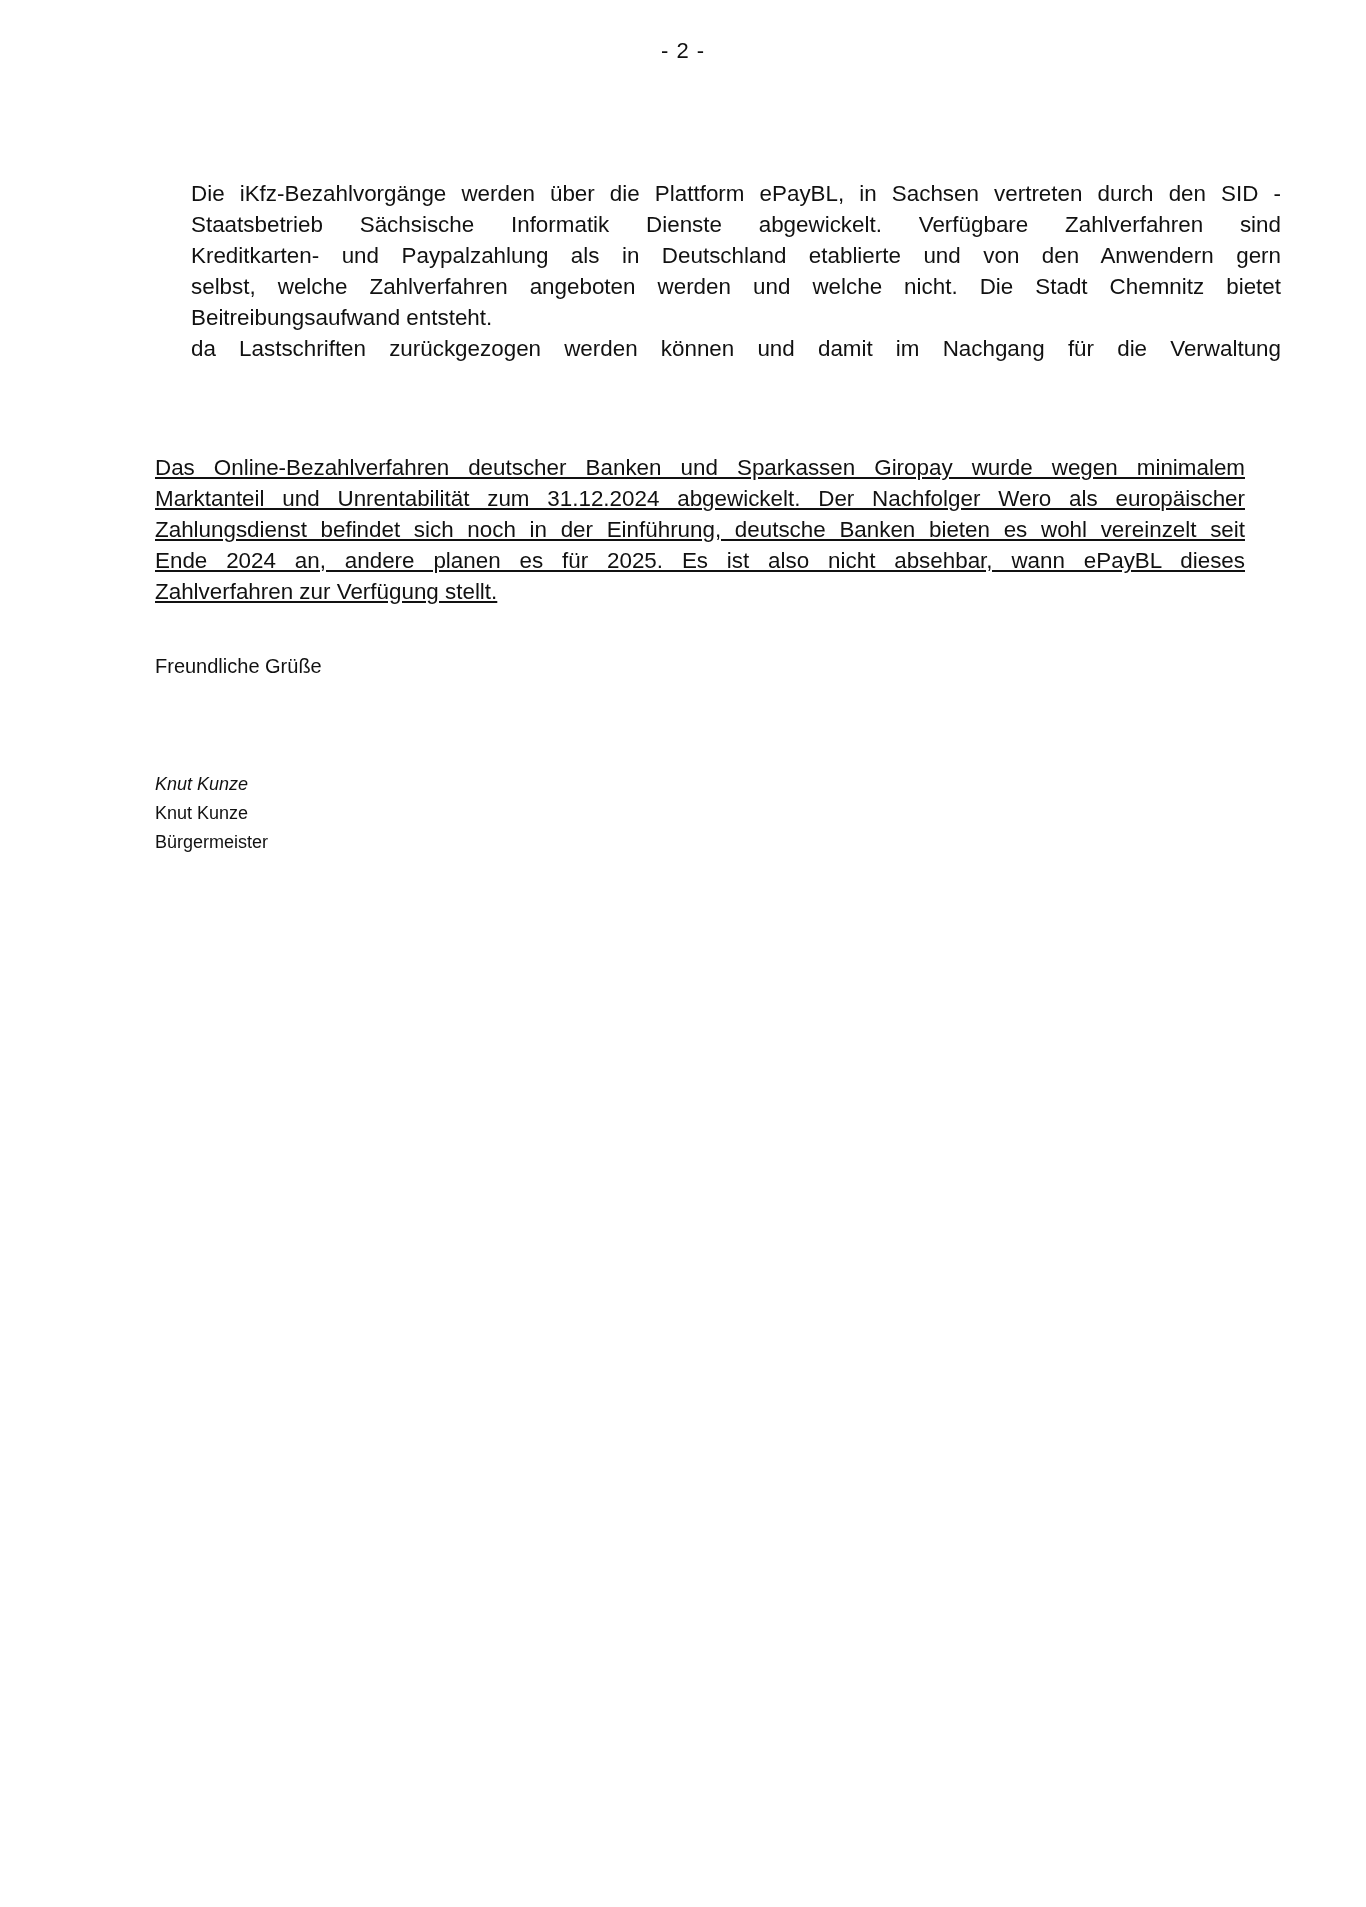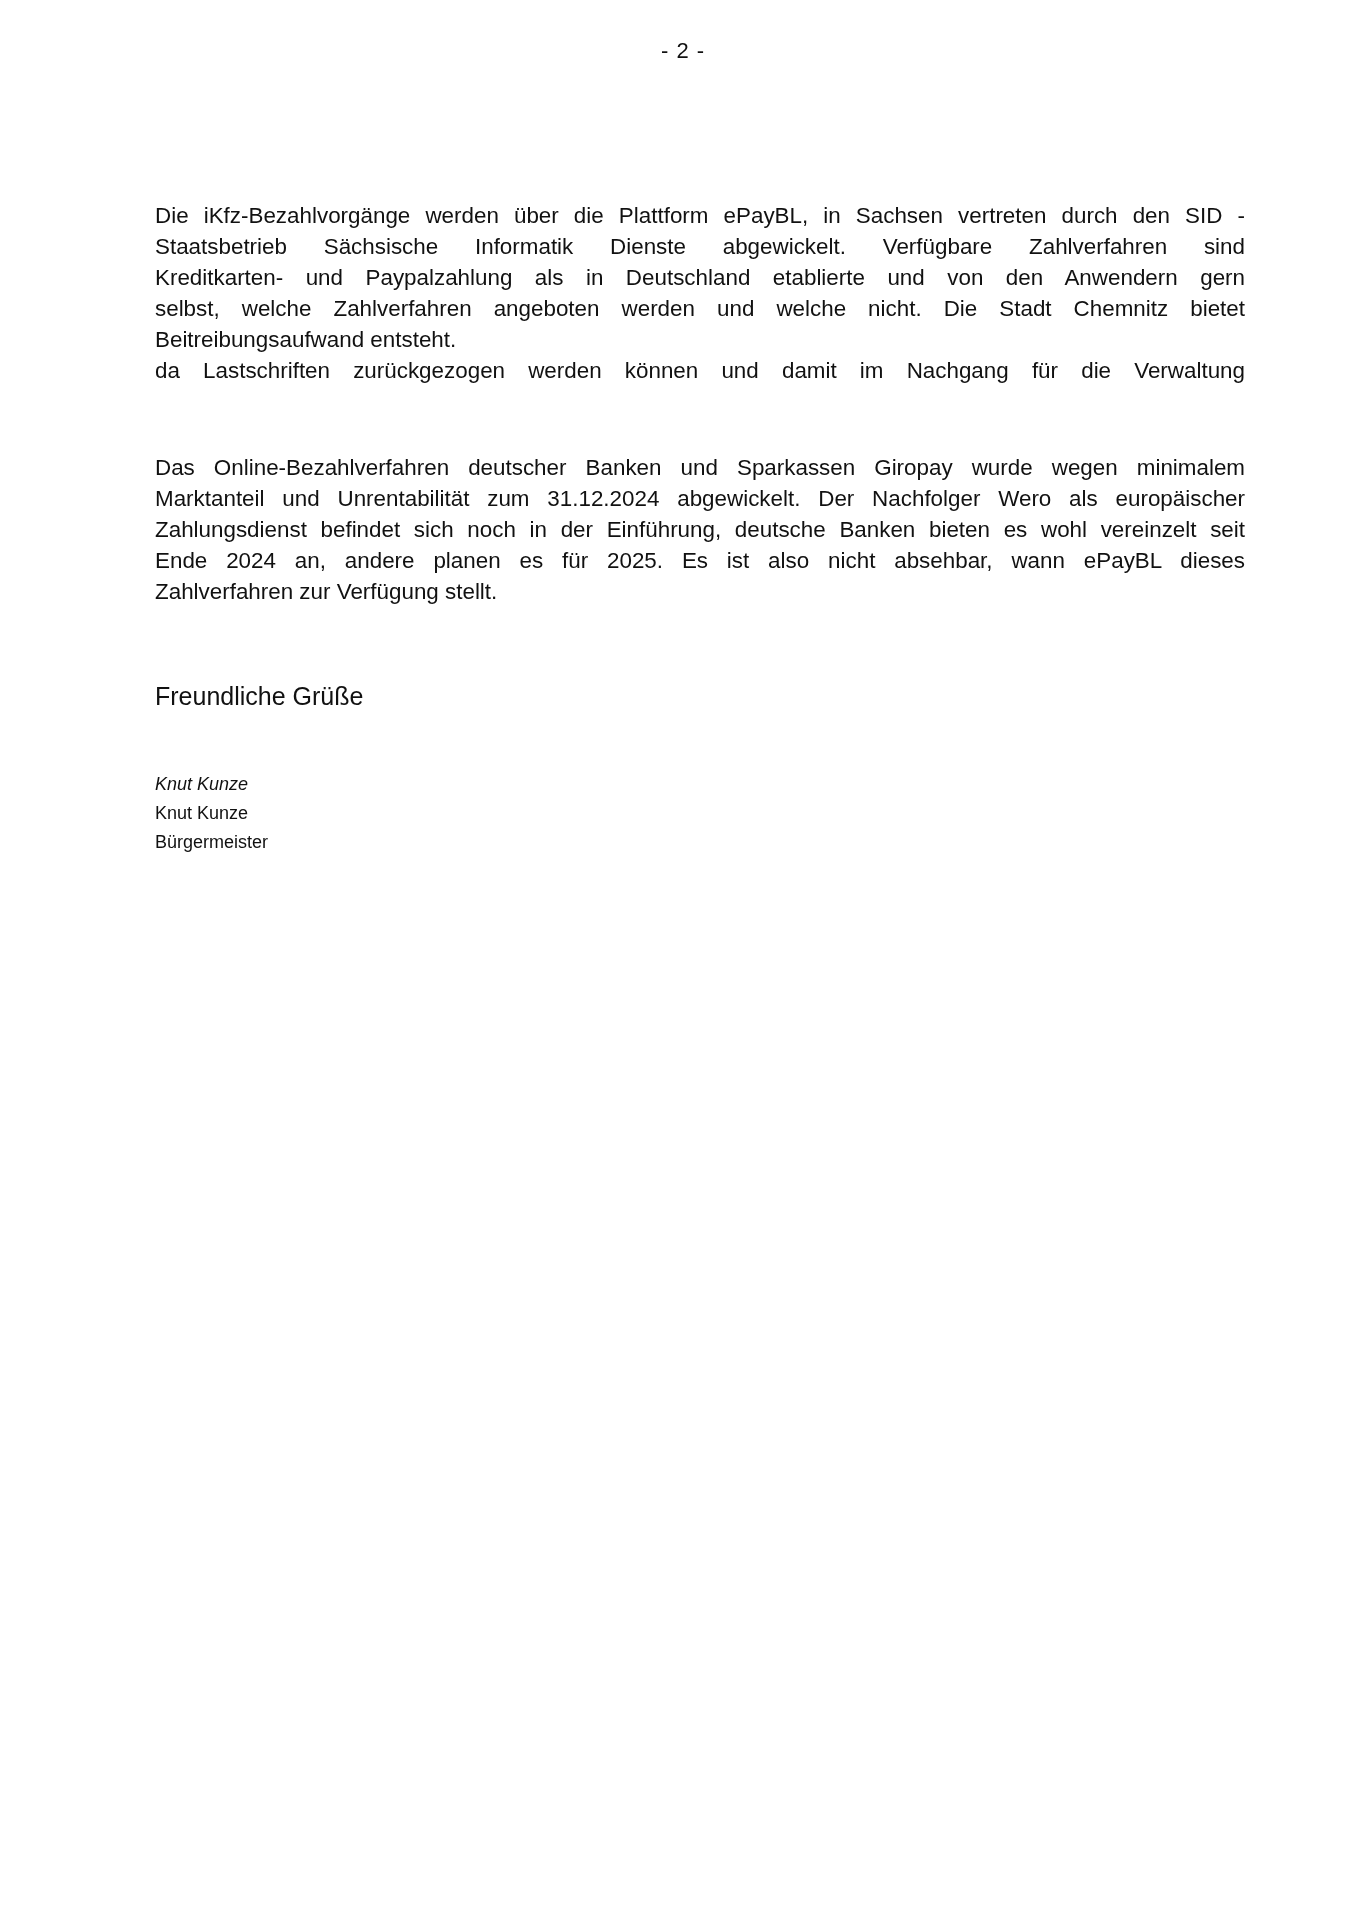--- a/index.html
+++ b/index.html
@@ -3,23 +3,23 @@
 <meta charset="utf-8">
 <style>
   html, body { margin: 0; padding: 0; background: #ffffff; }
   body { width: 1366px; height: 1907px; position: relative; overflow: hidden;
          font-family: "Liberation Sans", sans-serif; color: #111111; }
   .page-number { position: absolute; top: 38px; left: 0; width: 1366px; text-align: center;
                  font-size: 22px; letter-spacing: 1px; }
   .body-text { position: absolute; left: 155px; width: 1090px; font-size: 22.4px; line-height: 31px; }
   .line { display: block; text-align: justify; text-align-last: justify; white-space: nowrap; height: 31px; }
   .line.last { text-align-last: left; }
-  #p1 { top: 200px; }
-  #p2 { top: 452px; }
-  .closing { position: absolute; left: 155px; top: 682px; font-size: 25px; }
+  #p1 { top: 178px; margin-left: 36px; }
+  #p2 { top: 452px; text-decoration: underline; }
+  .closing { position: absolute; left: 155px; top: 655px; font-size: 20px; }
   .signature { position: absolute; left: 155px; top: 770px; font-size: 18px; line-height: 29px; }
   .signature .sig-italic { font-style: italic; }
 </style>
 </head>
 <body>
 
 <div class="page-number">- 2 -</div>
 
 <div id="p1" class="body-text">
   <span class="line">Die iKfz-Bezahlvorgänge werden über die Plattform ePayBL, in Sachsen vertreten durch den SID -</span>

